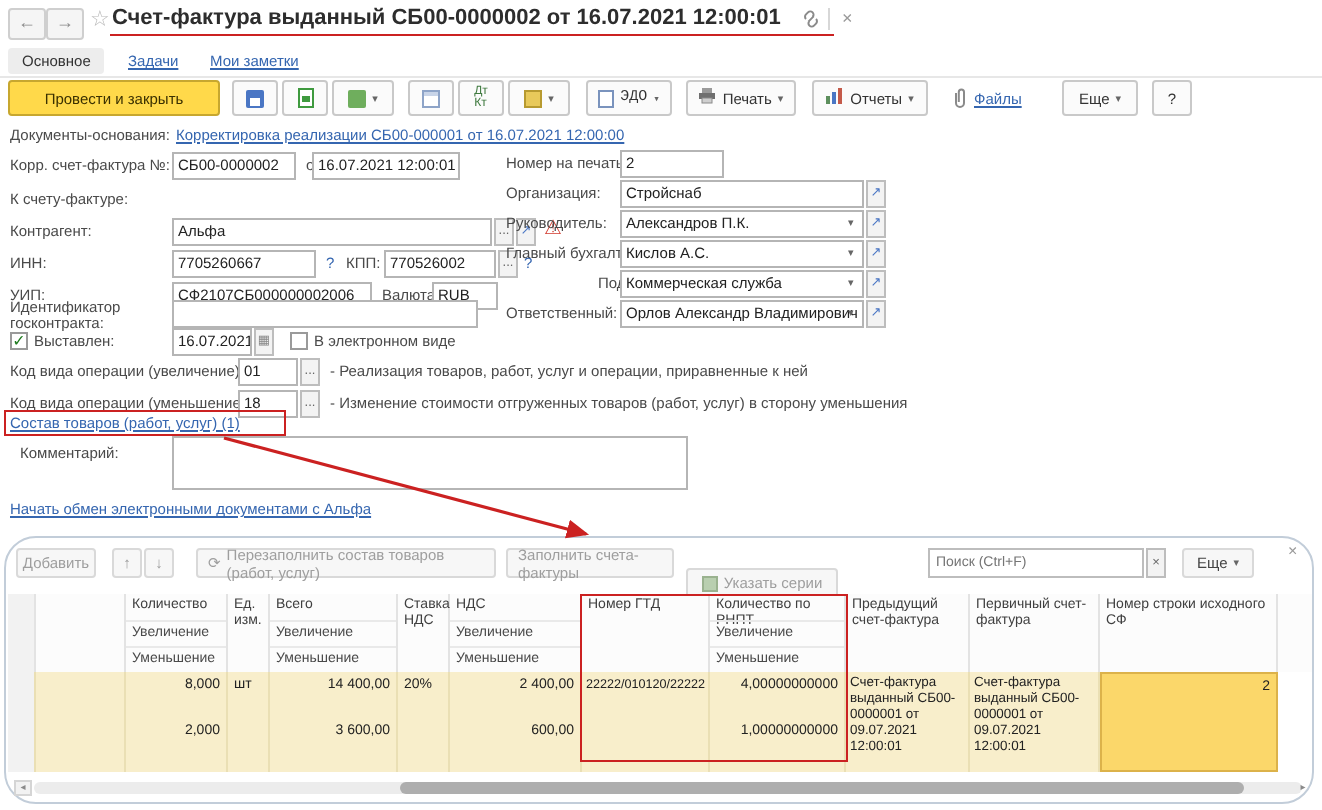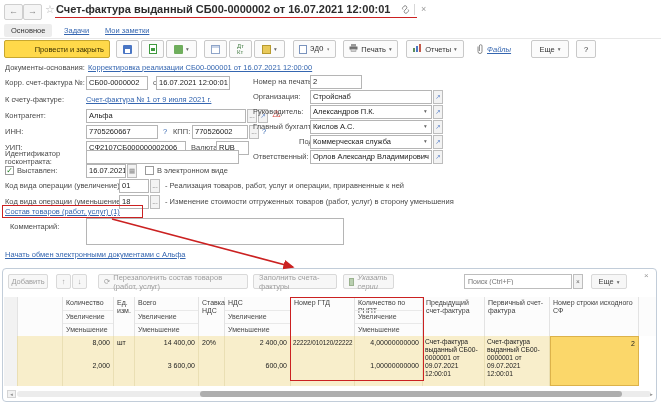--- a/index.html
+++ b/index.html
@@ -46,21 +46,21 @@
       </svg>
   </span>
   <div class="abs" style="left:414px;top:4px;width:1px;height:11px;background:#d7d7d7;"></div>
   <div class="abs" style="left:421px;top:4px;color:#9a9a9a;font-size:9px;">×</div>
 
   <div class="tabs"></div>
   <div class="abs" style="left:4px;top:24px;padding:1px 7px;background:#ededed;border-radius:2px;color:#333;font-size:7.5px;line-height:11px;">Основное</div>
   <div class="lnk" style="left:64px;top:25px;">Задачи</div>
   <div class="lnk" style="left:105px;top:25px;">Мои заметки</div>
 
-  <div class="tbtn" style="left:4px;top:40px;width:106px;background:#ffd94a;border-color:#c7a72f;color:#3a3000;justify-content:flex-end;">
+  <div class="tbtn" style="left:4px;top:40px;width:106px;background:#ffd94a;border-color:#c7a72f;color:#3a3000;">
     <span>Провести и закрыть</span>
   </div>
   <div class="tbtn" style="left:116px;top:40px;width:23px;">
     <span class="icon-sq" style="width:9px;height:9px;background:#4a76c4;border-radius:1px;position:relative;">
         <span style="position:absolute;left:2px;top:4px;width:5px;height:4px;background:#fff;"></span>
       </span>
   </div>
   <div class="tbtn" style="left:141px;top:40px;width:23px;">
     <span class="icon-sq" style="width:8px;height:10px;background:#fff;border:1px solid #3f9a3f;position:relative;">
         <span style="position:absolute;left:1px;top:3px;width:4px;height:3px;background:#3f9a3f;"></span>
@@ -101,39 +101,38 @@
           <rect x="6" y="0" width="2" height="8" fill="#c45a4a"></rect>
         </svg></span>
     <span>Отчеты</span>
     <span class="dd">▾</span>
   </div>
   <span class="abs" style="left:476px;top:44px;">
     <svg width="8" height="11" viewBox="0 0 8 11">
         <path d="M2 2.5 v5 a2 2 0 0 0 4 0 v-5.5 a1.3 1.3 0 0 0-2.6 0 v5" stroke="#8a8a8a" stroke-width="1" fill="none"></path>
       </svg>
   </span>
-  <div class="lnk" style="left:487px;top:44px;font-style:italic;">Файлы</div>
+  <div class="lnk" style="left:487px;top:44px;">Файлы</div>
   <div class="tbtn" style="left:531px;top:40px;width:38px;">
     <span>Еще</span>
     <span class="dd">▾</span>
   </div>
   <div class="tbtn" style="left:576px;top:40px;width:20px;">
     <span>?</span>
   </div>
 
   <div class="lbl" style="left:5px;top:62px;">Документы-основания:</div>
   <div class="lnk" style="left:88px;top:62px;">Корректировка реализации СБ00-000001 от 16.07.2021 12:00:00</div>
 
   <div class="lbl" style="left:5px;top:77px;">Корр. счет-фактура №:</div>
   <div class="fld" style="left:86px;top:76px;width:62px;">СБ00-0000002</div>
   <div class="lbl" style="left:153px;top:77px;">от:</div>
   <div class="fld" style="left:156px;top:76px;width:74px;">16.07.2021 12:00:01</div>
 
   <div class="lbl" style="left:5px;top:94px;">К счету-фактуре:</div>
-  <div class="lnk" style="left:86px;top:94px;">Счет-фактура № 1 от 9 июля 2021 г.</div>
 
   <div class="lbl" style="left:5px;top:110px;">Контрагент:</div>
   <div class="fld" style="left:86px;top:109px;width:160px;">Альфа</div>
   <div class="mini" style="left:247px;top:109px;">...</div>
   <div class="mini" style="left:258px;top:109px;color:#4a76c4;">↗</div>
   <div class="abs" style="left:272px;top:108px;color:#d23b2e;font-size:10px;">⚠</div>
 
   <div class="lbl" style="left:5px;top:126px;">ИНН:</div>
   <div class="fld" style="left:86px;top:125px;width:72px;">7705260667</div>
   <div class="helpq" style="left:163px;top:126px;">?</div>
@@ -196,39 +195,39 @@
   <div class="lbl" style="left:253px;top:136px;padding-left:46px;">Подразделение:</div>
   <div class="fld" style="left:310px;top:135px;width:122px;">Коммерческая служба</div>
   <span class="abs dd" style="left:424px;top:138px;">▾</span>
   <div class="mini" style="left:433px;top:135px;color:#4a76c4;">↗</div>
 
   <div class="lbl" style="left:253px;top:151px;">Ответственный:</div>
   <div class="fld" style="left:310px;top:150px;width:122px;">Орлов Александр Владимирович</div>
   <span class="abs dd" style="left:424px;top:153px;">▾</span>
   <div class="mini" style="left:433px;top:150px;color:#4a76c4;">↗</div>
 
-  <div class="abs" style="left:2px;top:268px;width:655px;height:134px;border:1px solid #c2cdd9;border-radius:4px;background:#fff;box-sizing:border-box;">
+  <div class="abs" style="left:2px;top:268px;width:655px;height:134px;border:1px solid #c2cdd9;border-radius:16px;background:#fff;box-sizing:border-box;">
 
     <div class="pbtn" style="left:5px;top:5px;width:40px;">
       <span>Добавить</span>
     </div>
     <div class="pbtn" style="left:53px;top:5px;width:15px;">
       <span>↑</span>
     </div>
     <div class="pbtn" style="left:69px;top:5px;width:15px;">
       <span>↓</span>
     </div>
     <div class="pbtn" style="left:95px;top:5px;width:150px;">
       <span>⟳</span>
       <span>Перезаполнить состав товаров (работ, услуг)</span>
     </div>
     <div class="pbtn" style="left:250px;top:5px;width:84px;">
       <span>Заполнить счета-фактуры</span>
     </div>
-    <div class="pbtn" style="left:340px;top:5px;width:51px;font-style:italic;">
+    <div class="pbtn" style="left:340px;top:15px;width:76px;">
       <span class="icon-sq" style="width:8px;height:8px;background:#b9cfb0;border:1px solid #9ab28f;"></span>
       <span>Указать серии</span>
     </div>
     <input class="abs" style="left: 461px; top: 5px; width: 108px; height: 15px; box-sizing: border-box; border: 1px solid rgb(189, 189, 189); font-size: 7px; padding: 0px 3px; font-family: &quot;Liberation Sans&quot;, sans-serif; color: rgb(85, 85, 85);" placeholder="Поиск (Ctrl+F)">
     <div class="mini" style="left:570px;top:5px;height:15px;line-height:13px;">×</div>
     <div class="pbtn" style="left:588px;top:5px;width:36px;color:#444;">
       <span>Еще</span>
       <span class="dd">▾</span>
     </div>
     <div class="abs" style="left:641px;top:2px;color:#9a9a9a;font-size:8px;">×</div>

